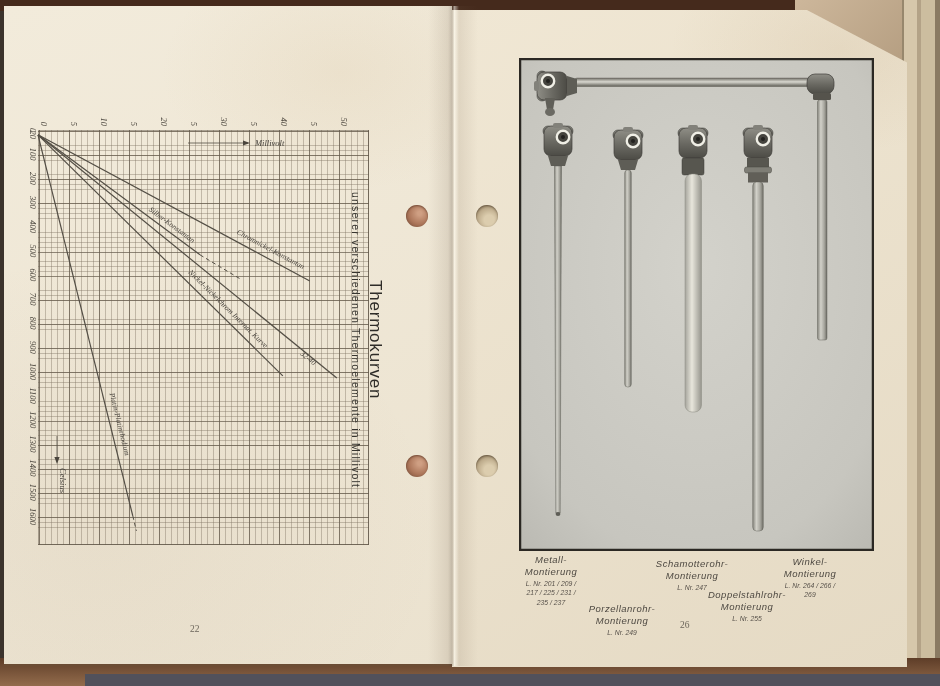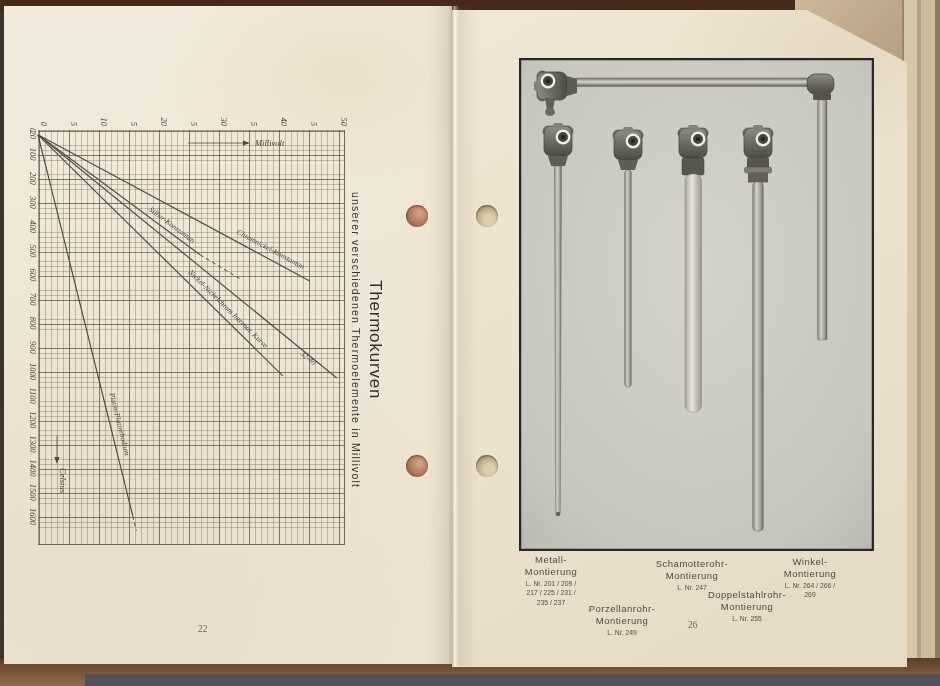--- a/index.html
+++ b/index.html
@@ -37,41 +37,41 @@
        rgba(70,55,40,.25) 48%,rgba(255,252,242,.55) 53%,rgba(110,90,70,.12) 62%,rgba(0,0,0,0));}
 
   
   .hole{position:absolute;width:22px;height:22px;border-radius:50%;}
   .hole-l{background:radial-gradient(circle at 62% 38%, #cf9f83 10%, #ad775b 55%, #744a35 100%);
      box-shadow:inset 0 1px 2px rgba(60,30,15,.55);}
   .hole-r{background:radial-gradient(circle at 60% 68%, #dccdae 25%, #bcaa8a 60%, #6e5a42 100%);
      box-shadow:inset 0 1px 2px rgba(50,35,18,.5);}
 
   
-  #chart-wrap{left:38px;top:130px;width:307px;height:415px;}
+  #chart-wrap{left:38px;top:130px;width:307px;height:415px;padding-left:24px;}
   #grid{position:absolute;inset:0;border:1px solid rgba(100,90,76,.5);
      background:
        repeating-linear-gradient(to right, rgba(100,90,75,.7) 0 0.8px, transparent 0.8px 30px),
        repeating-linear-gradient(to bottom, rgba(100,90,75,.7) 0 0.8px, transparent 0.8px 24.15px),
        repeating-linear-gradient(to right, rgba(125,113,96,.4) 0 0.6px, transparent 0.6px 6px),
        repeating-linear-gradient(to bottom, rgba(125,113,96,.4) 0 0.6px, transparent 0.6px 4.83px);}
   #chart-svg{position:absolute;inset:0;overflow:visible;}
   .tick{font:italic 8.5px "Liberation Serif",serif;fill:#49443c;}
   .curvelabel{font:italic 7.5px "Liberation Serif",serif;fill:#45403a;}
   .axislabel{font:italic 8.5px "Liberation Serif",serif;fill:#45403a;}
   .curve{fill:none;stroke:#534e45;stroke-width:1.2px;}
   .dashed{stroke-dasharray:4 3;stroke-width:1px;}
   .axisline{stroke:#534e45;stroke-width:0.8px;}
 
   
   #vtitle-wrap{left:350px;top:148px;height:384px;display:flex;align-items:center;gap:3px;}
   #vsubtitle{writing-mode:vertical-rl;font-size:10.5px;letter-spacing:1.2px;color:#36342f;}
   #vtitle{writing-mode:vertical-rl;font-size:17px;letter-spacing:0.8px;color:#2e2c28;}
 
-  .pagenum{position:absolute;font:9.5px "Liberation Serif",serif;color:#6b655a;margin-left:8px;}
+  .pagenum{position:absolute;font:9.5px "Liberation Serif",serif;color:#6b655a;}
   #pn-left{left:190px;top:624px;}
   #pn-right{left:680px;top:620px;}
 
   
   #photo{left:519px;top:58px;width:355px;height:493px;}
 
   
   .figlabel{position:absolute;width:130px;transform:translateX(-50%);
      text-align:center;color:#4e4942;}
   .fl-line{font-size:9.5px;line-height:1.3;letter-spacing:.5px;}
@@ -214,21 +214,21 @@
       <rect x="166" y="116" width="16.5" height="238" rx="7" fill="url(#ceramic)" stroke="#8b8a80" stroke-width="0.5"></rect>
 
       <use href="#tchead" transform="translate(239,68)"></use>
       <rect x="228" y="100" width="22" height="10" fill="#57564f"></rect>
       <rect x="225.5" y="109" width="27" height="6" rx="2" fill="#7e7d75" stroke="#4a4942" stroke-width="0.5"></rect>
       <rect x="229" y="114.5" width="20" height="10" fill="#615f58"></rect>
       <rect x="233.7" y="124" width="10.6" height="349" rx="4" fill="url(#steel)" stroke="#54534c" stroke-width="0.4"></rect>
     </svg>
   </div>
 
-  <div id="figure-labels" class="abs" style="inset:0;">
+  <div id="figure-labels" class="abs" style="inset:0;font-style:italic;">
       <div class="figlabel" style="left: 551px; top: 554px;">
         <div class="fl-line">Metall-</div>
         <div class="fl-line">Montierung</div>
         <div class="fl-num">L. Nr. 201 / 209 /</div>
         <div class="fl-num">217 / 225 / 231 /</div>
         <div class="fl-num">235 / 237</div>
       </div>
       <div class="figlabel" style="left: 622px; top: 603px;">
         <div class="fl-line">Porzellanrohr-</div>
         <div class="fl-line">Montierung</div>

